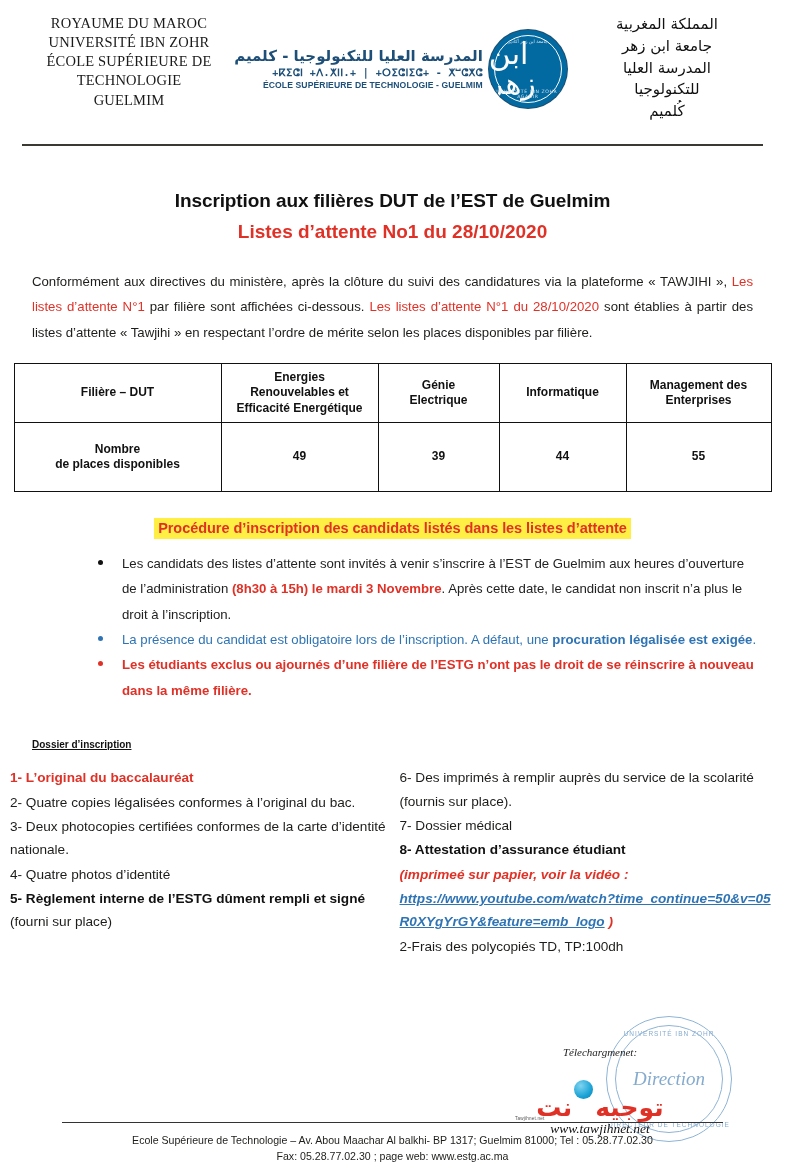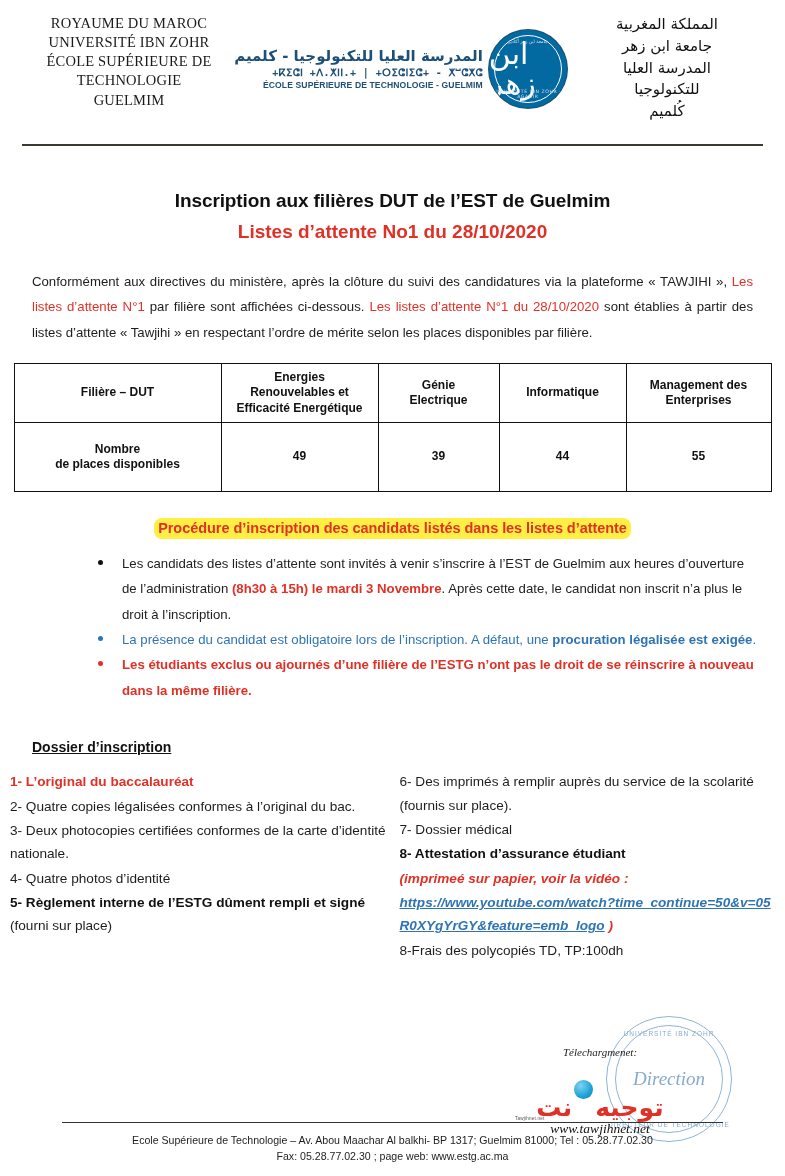--- a/index.html
+++ b/index.html
@@ -114,21 +114,21 @@
   td.num{font-size:16.5px;color:#e03127;font-weight:bold;}
   td.rowlabel{font-size:14px;line-height:1.35;}
   td.tall{height:56px;}
 
   
   .proc-wrap{margin:26px 0 0 0;text-align:center;}
   .proc{
     display:inline-block;
     background:#ffef45;
     color:#e03127;font-weight:bold;font-size:14.5px;
-    padding:2px 4px 3px 4px;letter-spacing:-.05px;border-radius:8px;
+    padding:2px 4px 3px 4px;letter-spacing:-.05px;
   }
 
   
   ul.proc-list{
     margin:12px 28px 0 96px;padding:0;list-style:none;
     font-size:13.2px;line-height:1.92;
   }
   ul.proc-list li{position:relative;padding-left:26px;margin-bottom:0;}
   ul.proc-list li .dot{
     position:absolute;left:2px;top:9px;width:5px;height:5px;border-radius:50%;
@@ -137,21 +137,21 @@
   li.b-blue  .dot{background:#2e74b5;}
   li.b-red   .dot{background:#e03127;}
   li.b-blue  {color:#2e74b5;}
   li.b-red   {color:#e03127;font-weight:bold;}
   .bold{font-weight:bold;}
   .red-bold{color:#e03127;font-weight:bold;}
 
   
   .dossier-title{
     margin:36px 0 0 32px;
-    font-size:14px;font-weight:bold;color:#111;
+    font-size:10px;font-weight:bold;color:#111;
     text-decoration:underline;display:inline-block;
   }
   .cols{
     display:flex;margin:14px 8px 4px 10px;gap:12px;
   }
   .col{width:380px;font-size:13.6px;line-height:1.72;color:#1d1d1b;}
   .col .item{margin-bottom:1px;}
   .i-red{color:#e03127;font-weight:bold;}
   .i-bold{font-weight:bold;color:#111;}
   .i-red-ital{color:#e03127;font-weight:bold;font-style:italic;}
@@ -353,21 +353,21 @@
       <div class="item">
         <span>7-</span><span> Dossier médical</span>
       </div>
       <div class="item i-bold">
         <span>8-</span><span> Attestation d’assurance étudiant</span>
       </div>
       <div class="item i-red-ital">(imprimeé sur papier, voir la vidéo :</div>
       <div class="item">
         <a class="url" href="#">https://www.youtube.com/watch?time_continue=50&amp;v=05R0XYgYrGY&amp;feature=emb_logo</a><span class="i-red-ital"> )</span>
       </div>
-      <div class="item">8-Frais des polycopiés TD, TP:100dh</div>
+      <div class="item">2-Frais des polycopiés TD, TP:100dh</div>
     </div>
 
   </div>
 
   
   <div class="stamp">
     <div class="ring t">UNIVERSITÉ IBN ZOHR</div>
     <div class="center">Direction</div>
     <div class="ring b">DIRECTEUR DE TECHNOLOGIE</div>
   </div>

